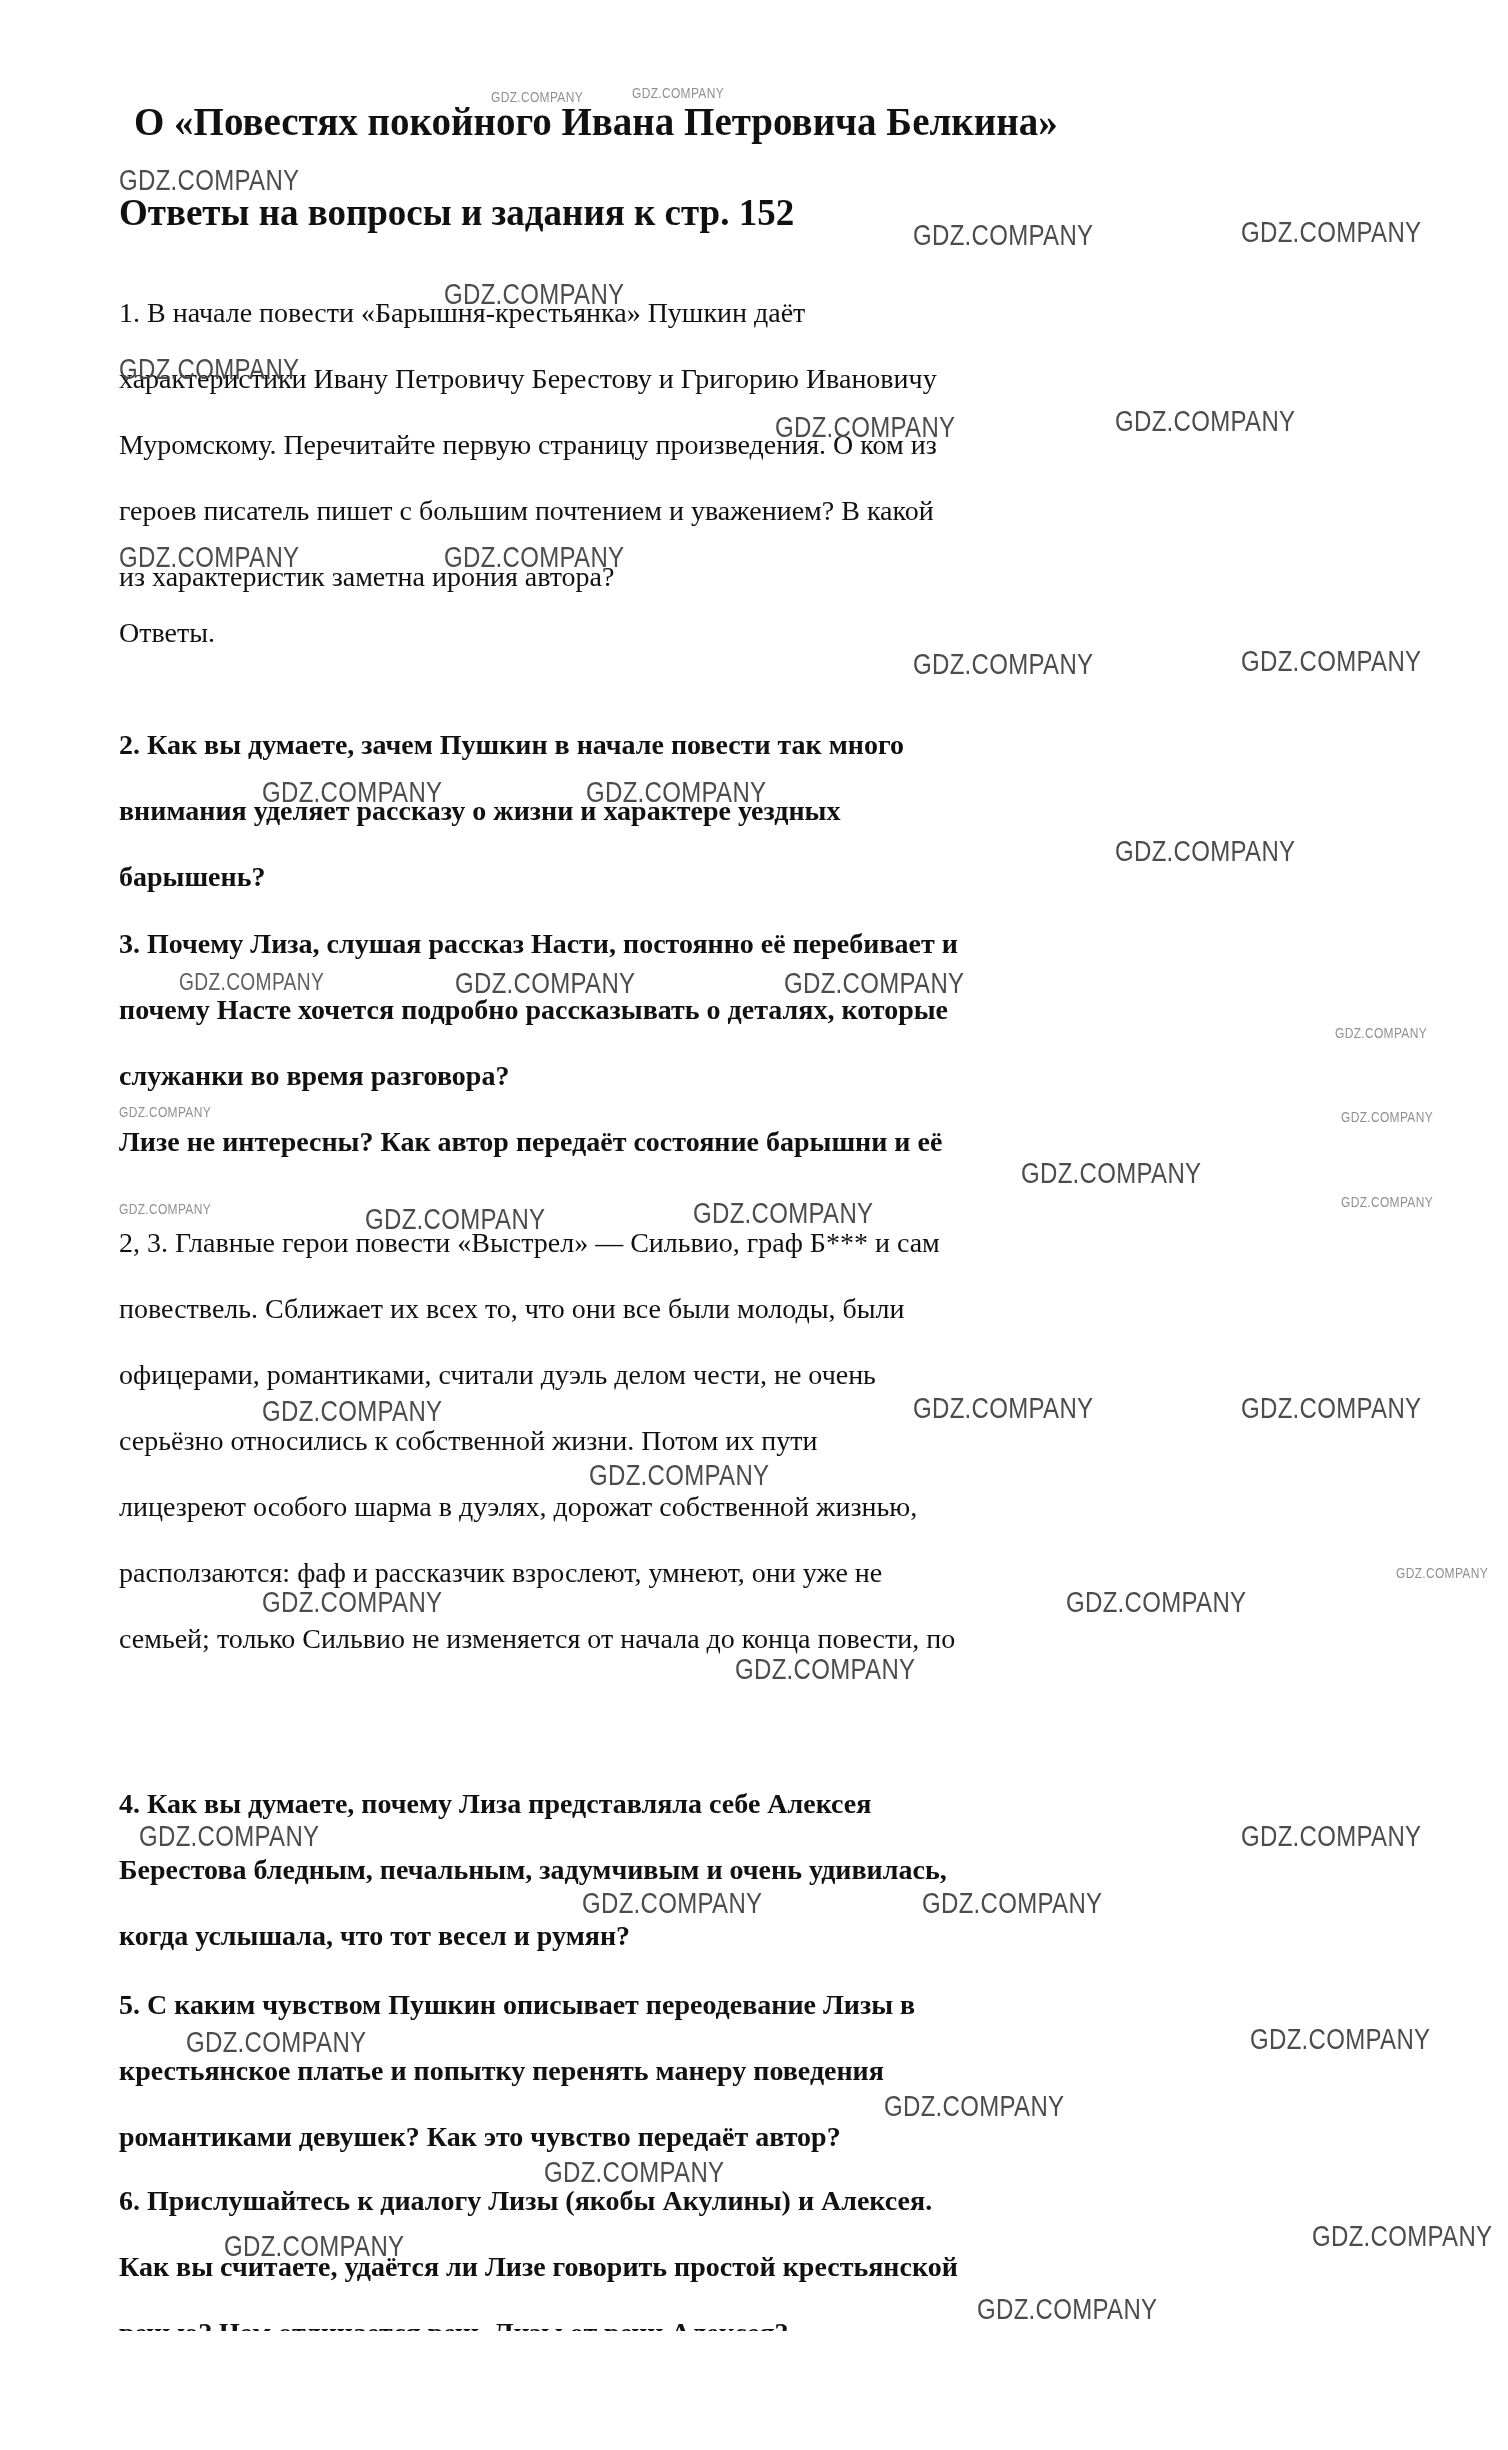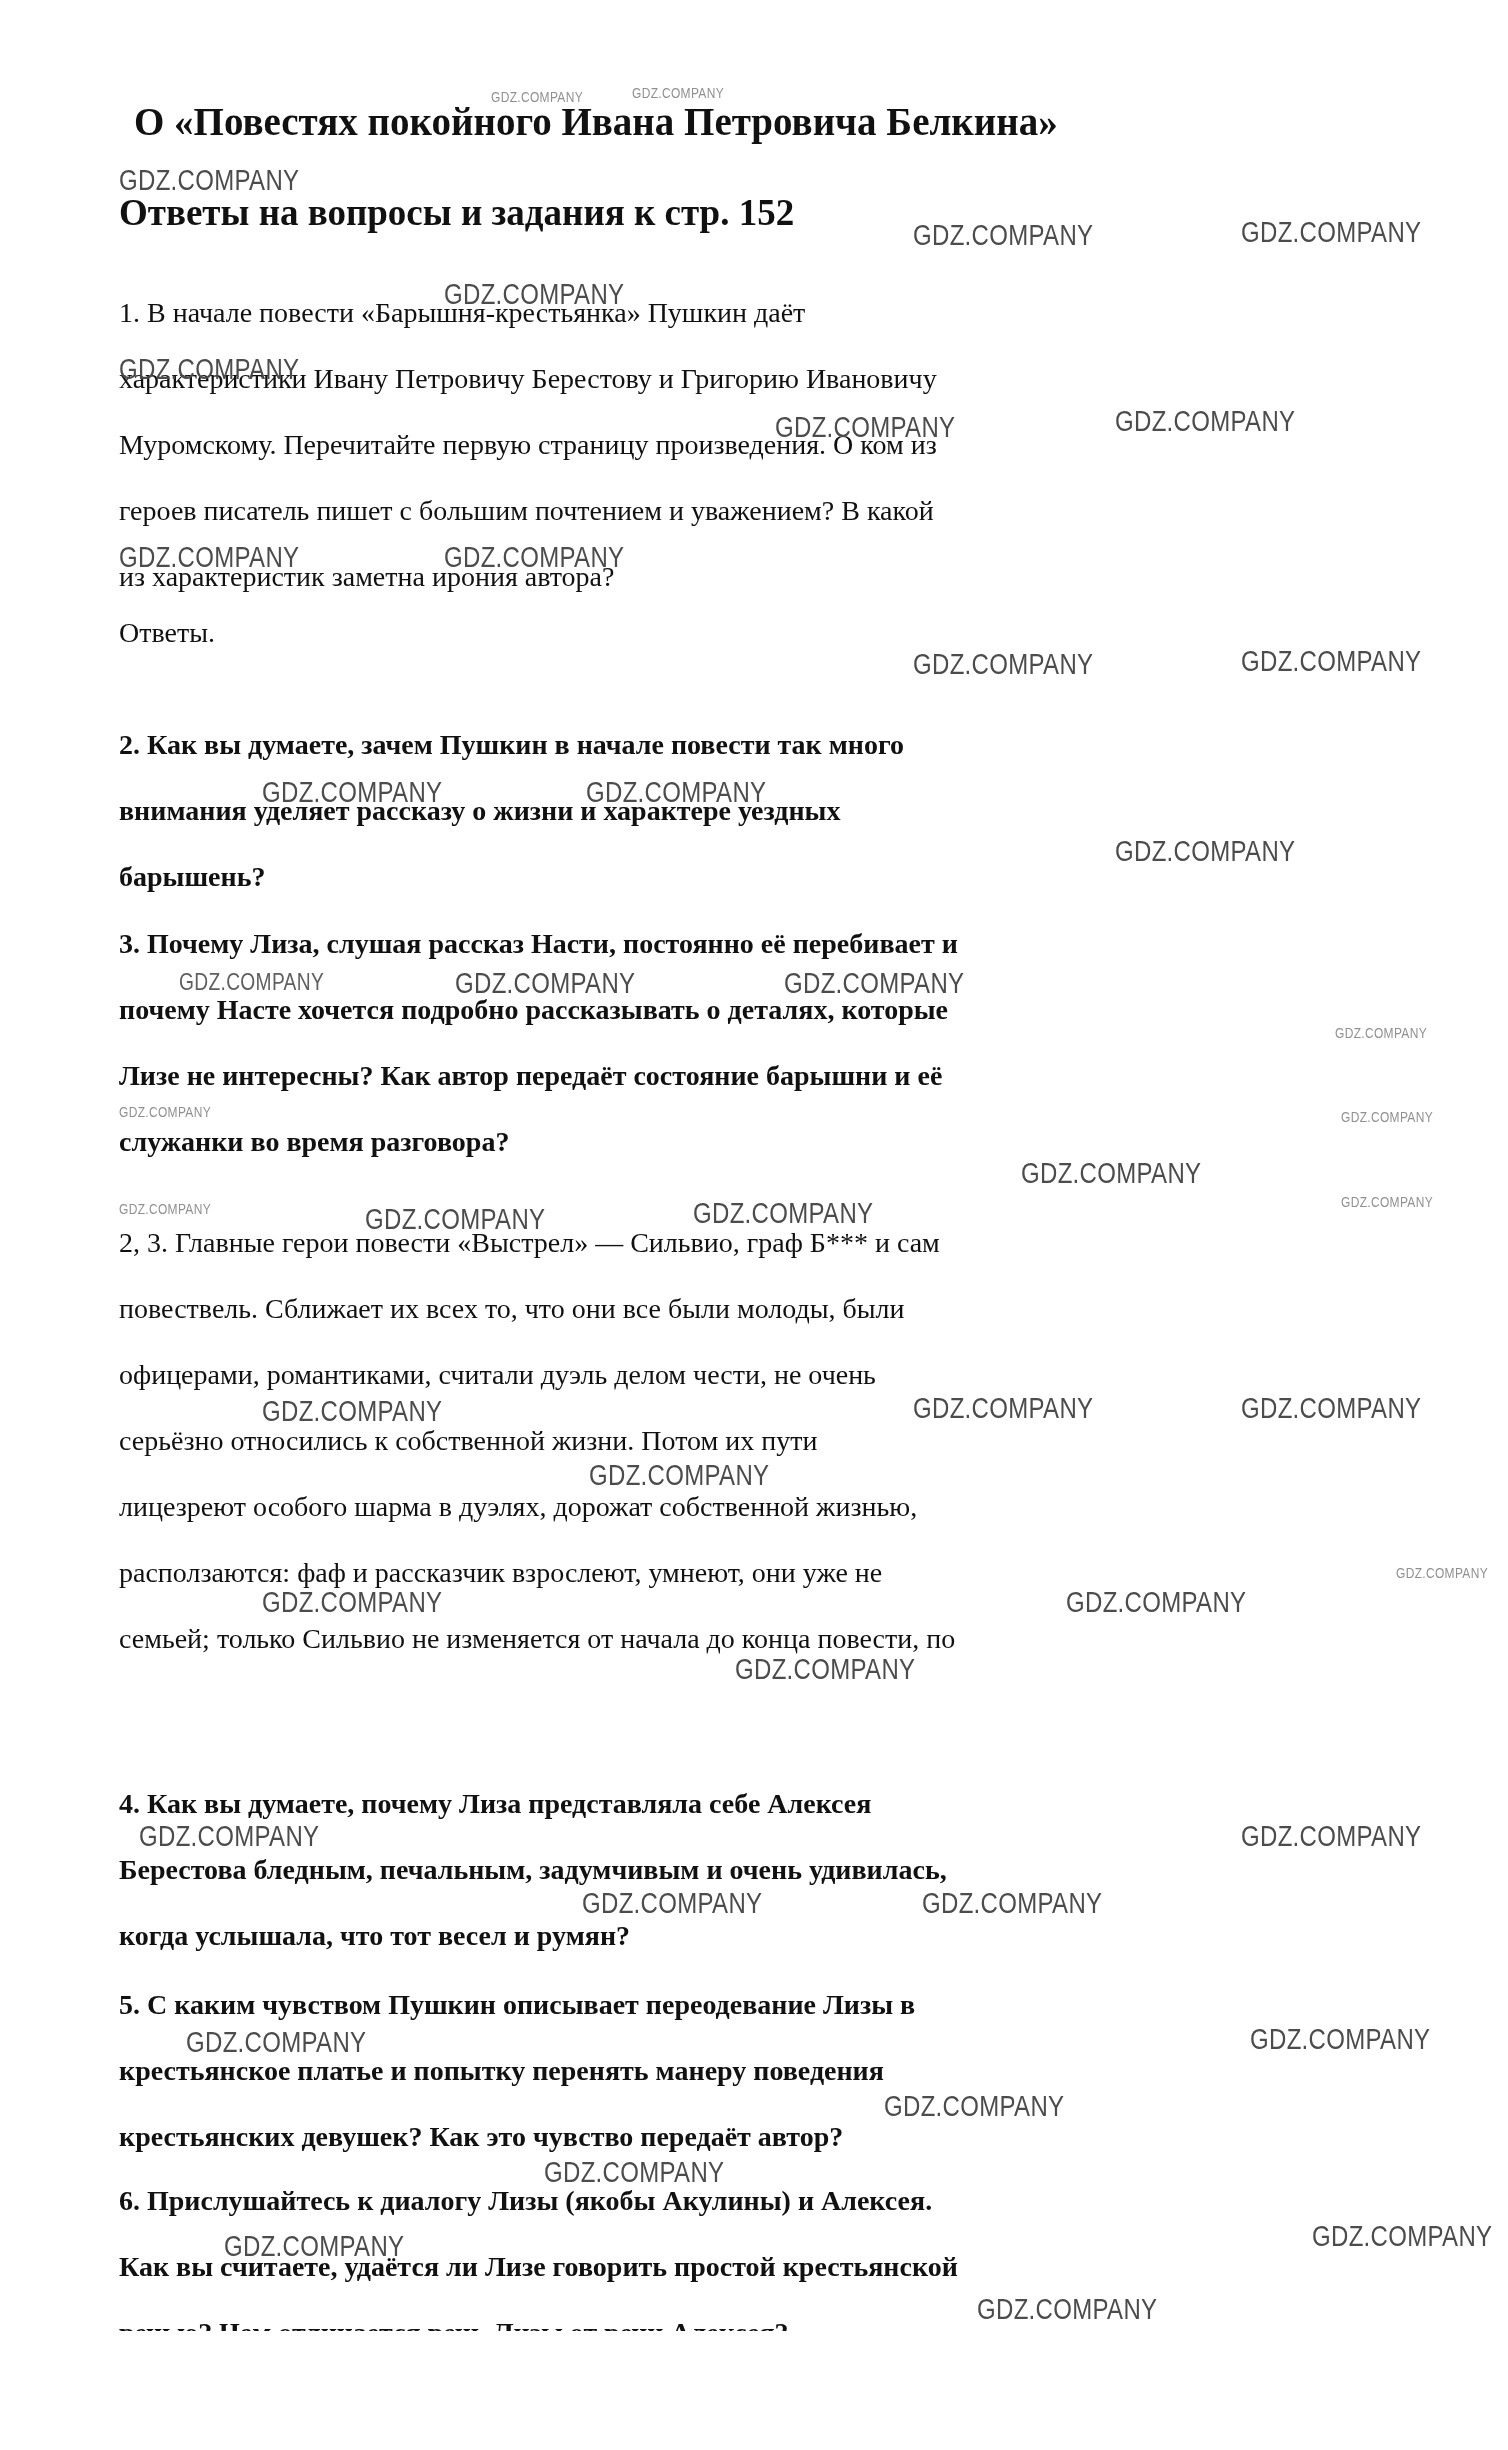--- a/index.html
+++ b/index.html
@@ -132,22 +132,22 @@
 
   <div class="para bold" style="top:712px">
     <div class="line">2. Как вы думаете, зачем Пушкин в начале повести так много</div>
     <div class="line">внимания уделяет рассказу о жизни и характере уездных</div>
     <div class="line">барышень?</div>
   </div>
 
   <div class="para bold" style="top:911px">
     <div class="line">3. Почему Лиза, слушая рассказ Насти, постоянно её перебивает и</div>
     <div class="line">почему Насте хочется подробно рассказывать о деталях, которые</div>
+    <div class="line">служанки во время разговора?</div>
     <div class="line">Лизе не интересны? Как автор передаёт состояние барышни и её</div>
-    <div class="line">служанки во время разговора?</div>
   </div>
 
   <div class="para regular" style="top:1210px">
     <div class="line">2, 3. Главные герои повести «Выстрел» — Сильвио, граф Б*** и сам</div>
     <div class="line">повествель. Сближает их всех то, что они все были молоды, были</div>
     <div class="line">офицерами, романтиками, считали дуэль делом чести, не очень</div>
     <div class="line">серьёзно относились к собственной жизни. Потом их пути</div>
     <div class="line">лицезреют особого шарма в дуэлях, дорожат собственной жизнью,</div>
     <div class="line">расползаются: фаф и рассказчик взрослеют, умнеют, они уже не</div>
     <div class="line">семьей; только Сильвио не изменяется от начала до конца повести, по</div>
@@ -155,21 +155,21 @@
 
   <div class="para bold" style="top:1771px">
     <div class="line">4. Как вы думаете, почему Лиза представляла себе Алексея</div>
     <div class="line">Берестова бледным, печальным, задумчивым и очень удивилась,</div>
     <div class="line">когда услышала, что тот весел и румян?</div>
   </div>
 
   <div class="para bold" style="top:1972px">
     <div class="line">5. С каким чувством Пушкин описывает переодевание Лизы в</div>
     <div class="line">крестьянское платье и попытку перенять манеру поведения</div>
-    <div class="line">крестьянских девушек? Как это чувство передаёт автор?</div>
+    <div class="line">романтиками девушек? Как это чувство передаёт автор?</div>
   </div>
 
   <div class="para bold" style="top:2168px">
     <div class="line">6. Прислушайтесь к диалогу Лизы (якобы Акулины) и Алексея.</div>
     <div class="line">Как вы считаете, удаётся ли Лизе говорить простой крестьянской</div>
     <div class="line">речью? Чем отличается речь Лизы от речи Алексея?</div>
   </div>
 
 </div>
 

